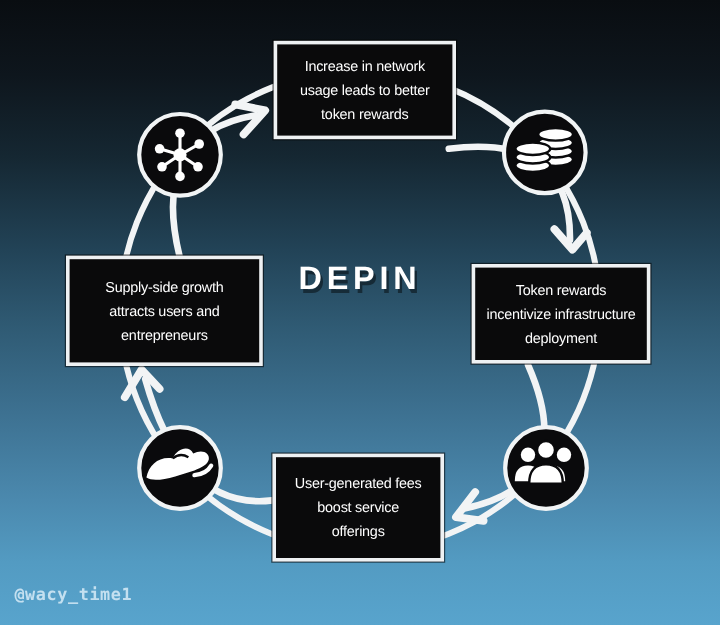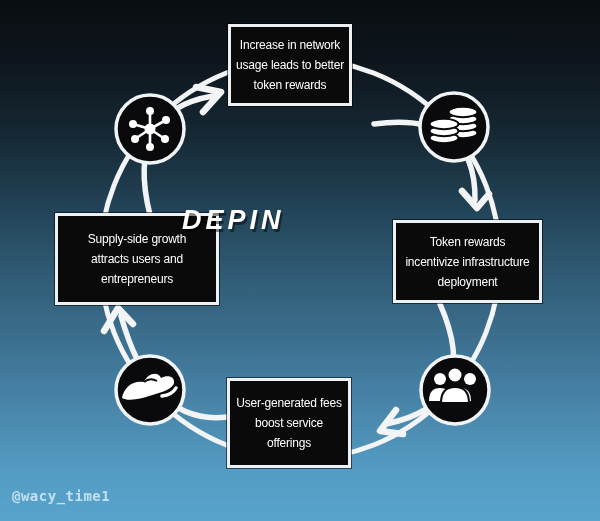--- a/index.html
+++ b/index.html
@@ -15,23 +15,23 @@
     position:absolute;background:#0a0a0b;border:3px solid #eef1f3;
     color:#ffffff;display:flex;align-items:center;justify-content:center;
     text-align:center;box-sizing:border-box;
     box-shadow:0 0 0 1px rgba(0,0,0,0.55);
   }
   .node-text{
     white-space:pre-line;font-size:12px;line-height:20px;
     letter-spacing:-0.2px;padding:0 2px;
   }
   .title{
-    position:absolute;left:182px;top:200px;width:236px;
+    position:absolute;left:182px;top:212px;width:236px;text-align:center;
     color:#ffffff;font-weight:bold;font-size:27px;letter-spacing:4px;
-    line-height:40px;text-shadow:2px 3px 0 rgba(0,0,0,0.45);font-style:italic;
+    line-height:40px;text-shadow:2px 3px 0 rgba(0,0,0,0.45);
   }
   .watermark{
     position:absolute;left:12px;top:488px;
     font-family:"DejaVu Sans Mono",monospace;font-size:14px;font-weight:bold;
     letter-spacing:0.5px;color:rgba(224,240,250,0.8);
   }
 </style>
 </head>
 <body>
 
@@ -104,33 +104,33 @@
     <g>
       <circle cx="150" cy="390" r="34" fill="#0a0a0c" stroke="#f1f4f5" stroke-width="3.5"></circle>
       <path fill="#ffffff" d="M122 398 C124 387 133 380 144 382 C148 373 158 371 161 378
                C168 374 175 377 174 383 C173 387 168 390 162 392
                L146 397 C135 400 127 401 122 398 Z"></path>
       <path d="M162 396 q10 -1 14 -8" stroke="#ffffff" stroke-width="3.5" fill="none" stroke-linecap="round"></path>
       <path d="M144 382 q6 -5 13 -1" stroke="#0a0a0c" stroke-width="2" fill="none"></path>
     </g>
   </svg>
 
-  <div class="node" style="left:228px;top:24px;width:124px;height:82px;">
+  <div class="node" style="left:228px;top:34px;width:152px;height:82px;">
     <div class="node-text">Increase in network
 usage leads to better
 token rewards</div>
   </div>
 
   <div class="node" style="left:393px;top:220px;width:149px;height:83px;">
     <div class="node-text">Token rewards
 incentivize infrastructure
 deployment</div>
   </div>
 
-  <div class="node" style="left:227px;top:378px;width:124px;height:90px;">
+  <div class="node" style="left:227px;top:378px;width:143px;height:90px;">
     <div class="node-text">User-generated fees
 boost service
 offerings</div>
   </div>
 
   <div class="node" style="left:55px;top:213px;width:164px;height:92px;">
     <div class="node-text">Supply-side growth
 attracts users and
 entrepreneurs</div>
   </div>

